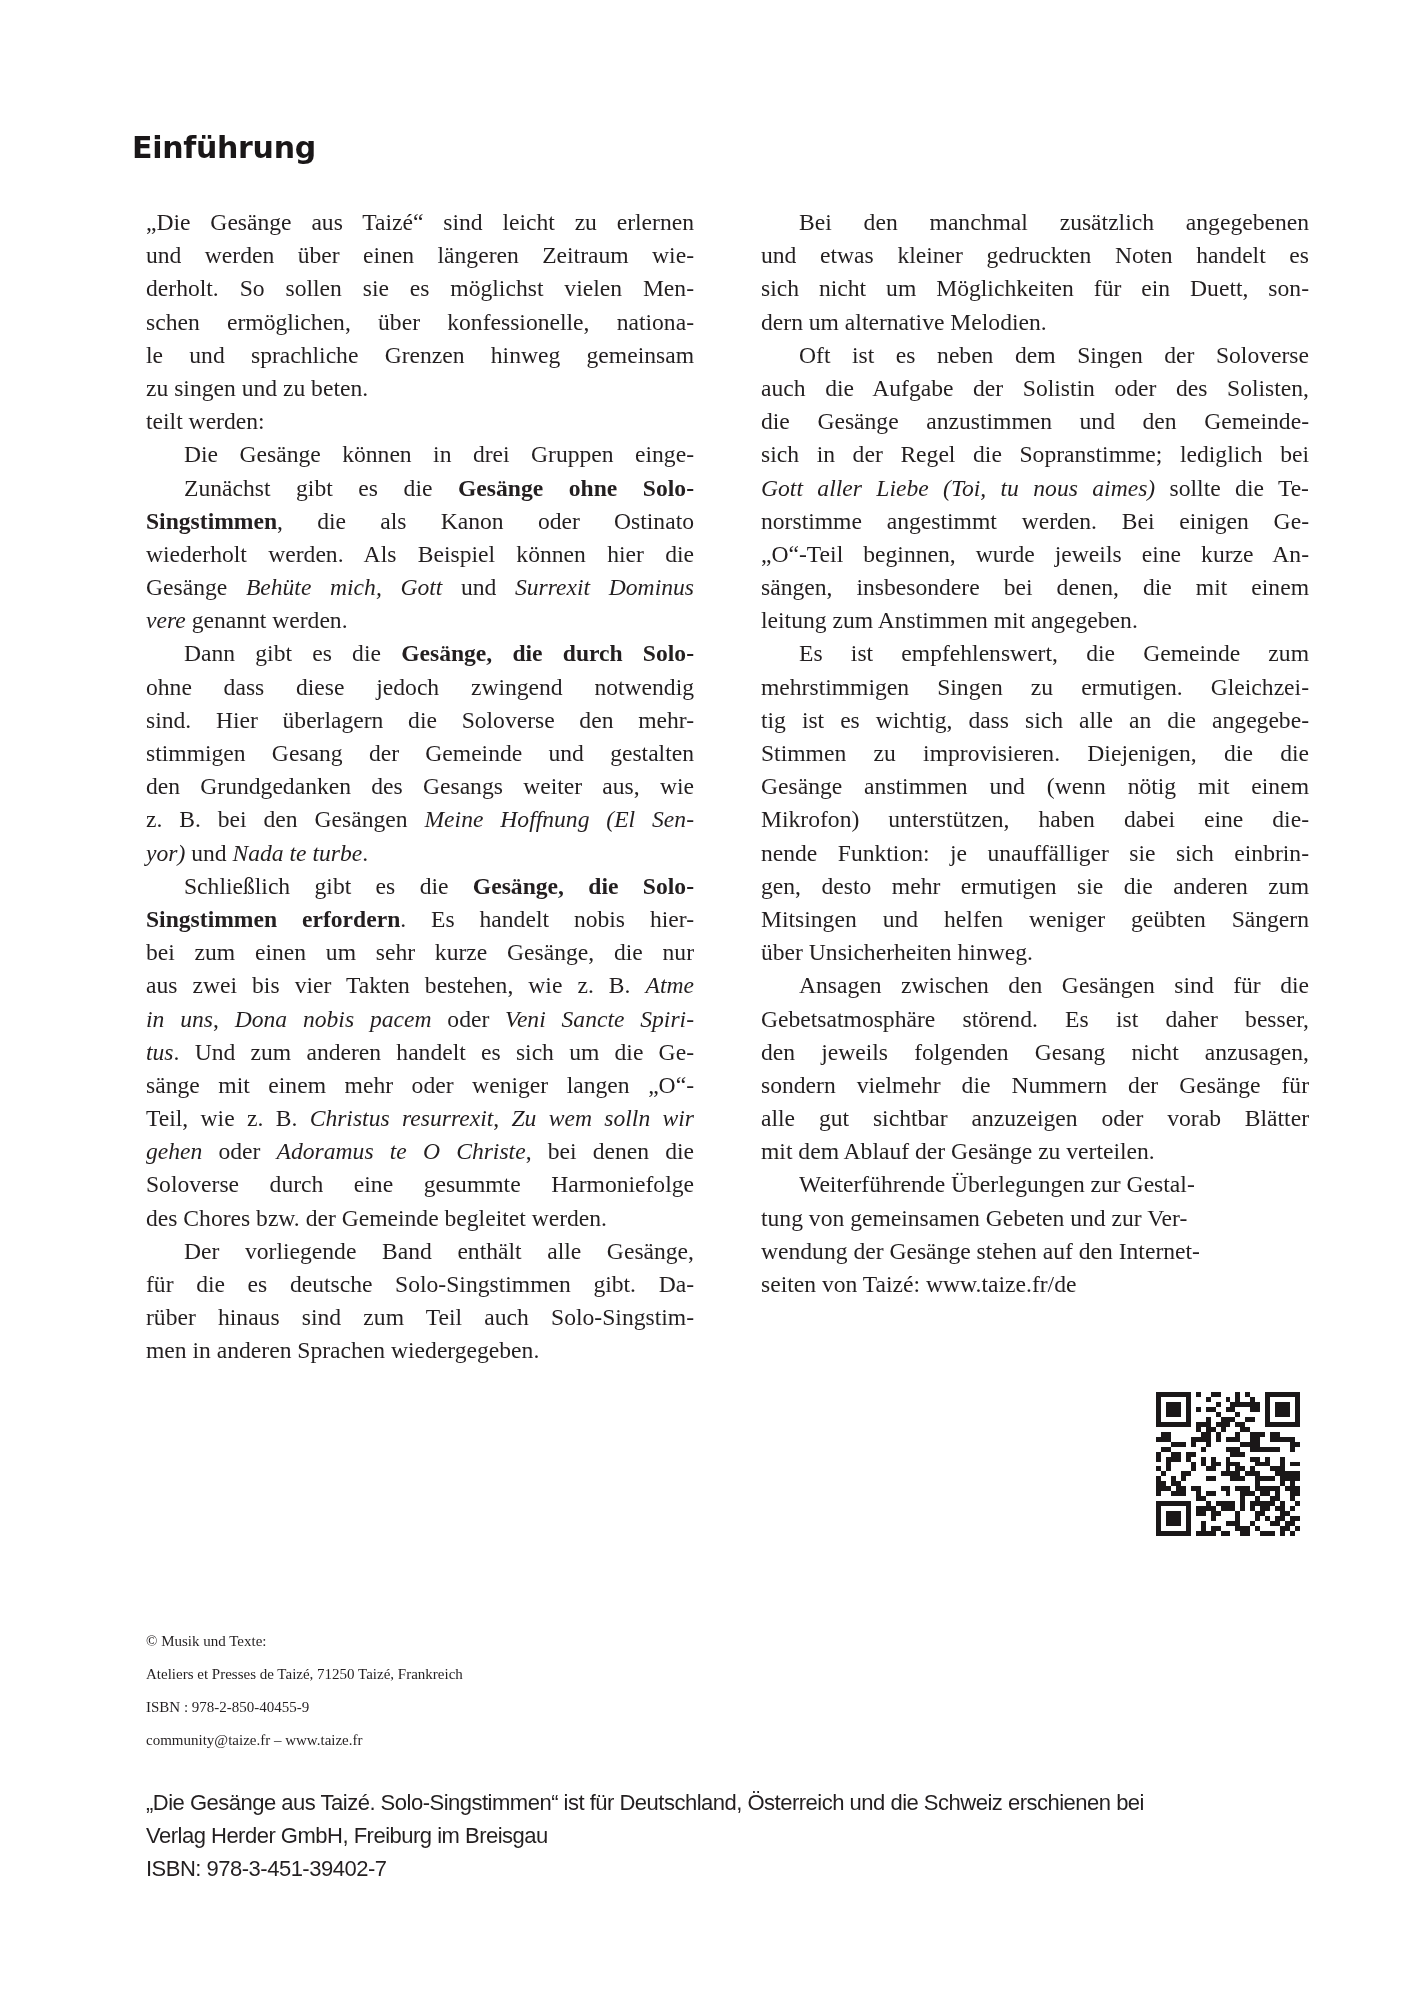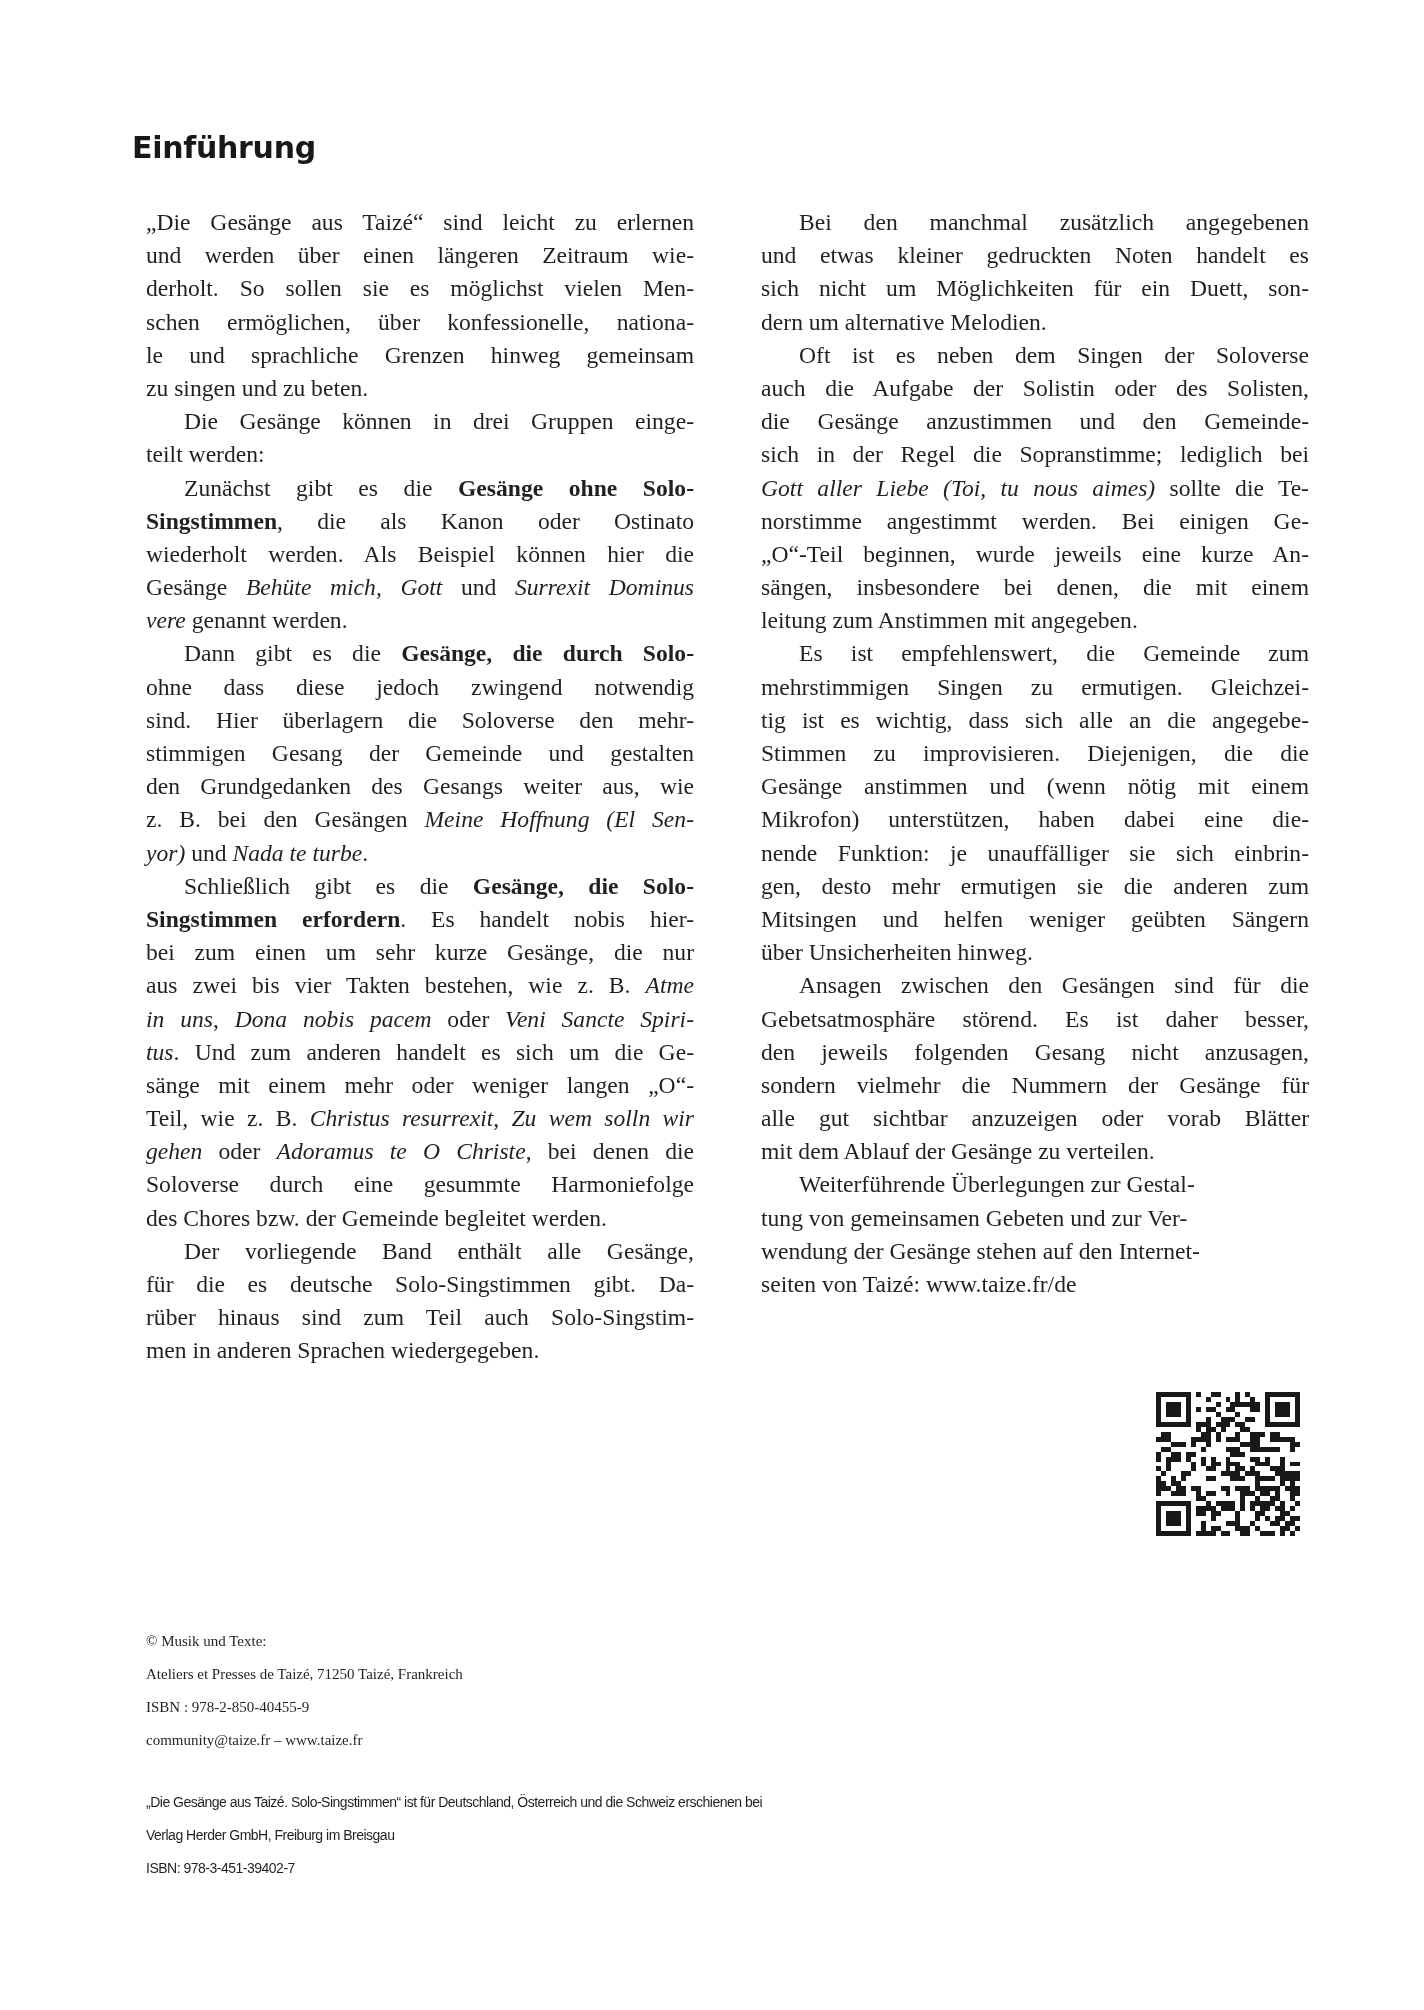--- a/index.html
+++ b/index.html
@@ -28,36 +28,36 @@
     .line i { font-style: italic; }
     .qr {
       position: absolute; left: 1156px; top: 1392px; width: 144px; height: 144px;
     }
     .qr svg { display: block; width: 100%; height: 100%; }
     .imprint {
       position: absolute; left: 146px; font-size: 15px; color: #231f20;
     }
     .imprint .row { height: 33px; line-height: 33px; white-space: nowrap; }
     .imprint.one { top: 1625px; }
-    .imprint.two { top: 1786px; font-family: "Liberation Sans", "DejaVu Sans", sans-serif; font-size: 14px; letter-spacing: -0.5px; }
+    .imprint.two { top: 1786px; font-family: "Liberation Sans", "DejaVu Sans", sans-serif; font-size: 22px; letter-spacing: -0.5px; }
   </style>
 </head>
 <body>
 
 <h1 class="heading">Einführung</h1>
 
 <div class="col left">
     <div class="line"><span>„Die Gesänge aus Taizé“ sind leicht zu erlernen</span></div>
     <div class="line"><span>und werden über einen längeren Zeitraum wie-</span></div>
     <div class="line"><span>derholt. So sollen sie es möglichst vielen Men-</span></div>
     <div class="line"><span>schen ermöglichen, über konfessionelle, nationa-</span></div>
     <div class="line"><span>le und sprachliche Grenzen hinweg gemeinsam</span></div>
     <div class="line last"><span>zu singen und zu beten.</span></div>
+    <div class="line last"><span>teilt werden:</span></div>
     <div class="line indent"><span>Die Gesänge können in drei Gruppen einge-</span></div>
-    <div class="line last"><span>teilt werden:</span></div>
     <div class="line indent"><span>Zunächst gibt es die </span><b>Gesänge ohne Solo-</b></div>
     <div class="line"><b>Singstimmen</b><span>, die als Kanon oder Ostinato</span></div>
     <div class="line"><span>wiederholt werden. Als Beispiel können hier die</span></div>
     <div class="line"><span>Gesänge </span><i>Behüte mich, Gott</i><span> und </span><i>Surrexit Dominus</i></div>
     <div class="line last"><i>vere</i><span> genannt werden.</span></div>
     <div class="line indent"><span>Dann gibt es die </span><b>Gesänge, die durch Solo-</b></div>
     <div class="line"><span>ohne dass diese jedoch zwingend notwendig</span></div>
     <div class="line"><span>sind. Hier überlagern die Soloverse den mehr-</span></div>
     <div class="line"><span>stimmigen Gesang der Gemeinde und gestalten</span></div>
     <div class="line"><span>den Grundgedanken des Gesangs weiter aus, wie</span></div>

